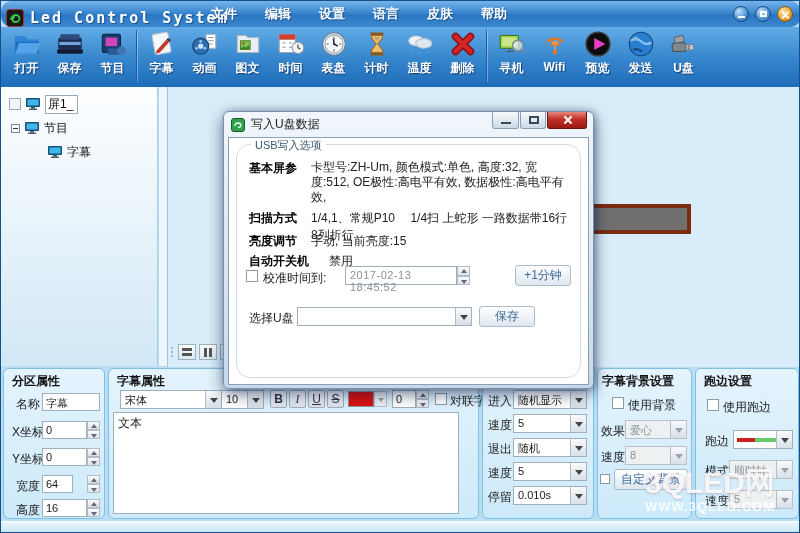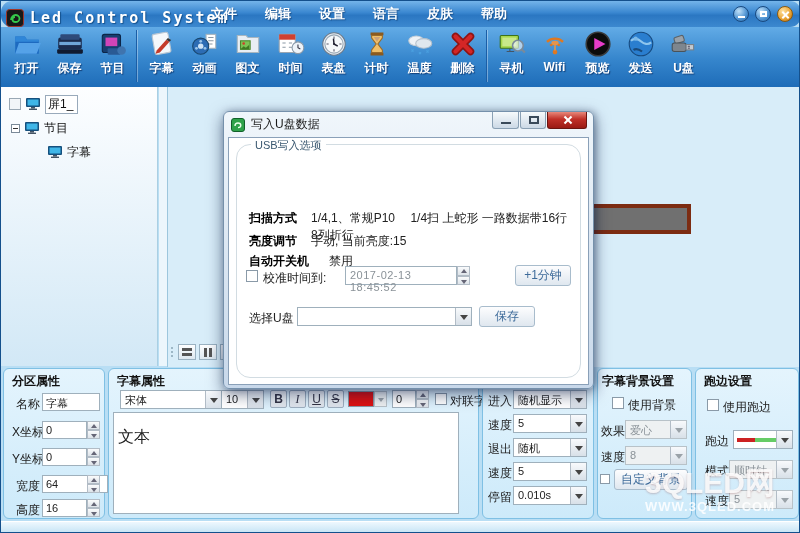--- a/index.html
+++ b/index.html
@@ -69,21 +69,21 @@
   .arrowbox { position:absolute; right:0; top:0; bottom:0; width:16px; background:linear-gradient(#f8fafc,#d8e0e8); border-left:1px solid #b2bcc6; }
   .arrowbox::after { content:""; position:absolute; left:4px; top:7px; border-left:4px solid transparent; border-right:4px solid transparent; border-top:5px solid #444; }
   .combo.dis { background:#eef1f2; border-color:#b8c2c8; }
   .combo.dis .cval { color:#8a9298; }
   .combo.dis .arrowbox::after { border-top-color:#9aa2a8; }
   .chk { position:absolute; width:12px; height:12px; background:#fff; border:1px solid #8a9aa8; }
   .btn7 { position:absolute; background:linear-gradient(#fdfdfe,#dfe7ef); border:1px solid #a8bccc; border-radius:3px;
     color:#3e6b9a; font-size:12px; display:flex; align-items:center; justify-content:center; cursor:pointer; }
   .stylebtn { position:absolute; width:17px; height:18px; top:0; background:linear-gradient(#fafbfc,#dde4ec); border:1px solid #9fb0c0;
     border-radius:2px; font-size:12px; color:#334; display:flex; align-items:center; justify-content:center; }
-  .textarea { position:absolute; background:#fff; border:1px solid #9fb0bc; font-size:16px; color:#222; padding:14px 4px; }
+  .textarea { position:absolute; background:#fff; border:1px solid #9fb0bc; font-size:12px; color:#222; padding:2px 4px; }
 
   
   .dialog { position:absolute; left:222px; top:110px; width:371px; height:278px; z-index:9;
     background:linear-gradient(#f0f6fb,#c8d8ea); border:1px solid #7590ab; border-radius:6px;
     box-shadow:0 5px 16px rgba(0,20,60,.55), 2px 0 6px rgba(0,20,60,.25); }
   .dtitlebar { position:absolute; left:0; top:0; right:0; height:25px; display:flex; align-items:center; }
   .dicon { width:14px; height:14px; margin:0 6px 0 7px; }
   .dtitle { font-size:12px; color:#1a1a1a; }
   .dbtns { position:absolute; right:6px; top:0; display:flex; gap:1px; }
   .dwb { height:17px; border:1px solid #8aa0b4; border-top:none; border-radius:0 0 3px 3px;
@@ -356,21 +356,21 @@
       <i class="up"></i>
       <i class="dn"></i>
     </span>
   <span class="plabel" style="left:8px; top:82px;">Y坐标</span>
   <span class="inp" style="left:38px; top:79px; width:45px;">0</span>
   <span class="spin" style="left:83px; top:79px;">
       <i class="up"></i>
       <i class="dn"></i>
     </span>
   <span class="plabel" style="left:12px; top:109px;">宽度</span>
-  <span class="inp" style="left:38px; top:106px; width:66px;">64</span>
+  <span class="inp" style="left:38px; top:106px; width:31px;">64</span>
   <span class="spin" style="left:83px; top:106px;">
       <i class="up"></i>
       <i class="dn"></i>
     </span>
   <span class="plabel" style="left:12px; top:133px;">高度</span>
   <span class="inp" style="left:38px; top:130px; width:45px;">16</span>
   <span class="spin" style="left:83px; top:130px;">
       <i class="up"></i>
       <i class="dn"></i>
     </span>
@@ -495,20 +495,24 @@
       <span class="dwb dwb-close">
           <i class="x1"></i>
           <i class="x2"></i>
         </span>
     </div>
   </div>
   <div class="dclient">
     <div class="groupbox">
       <span class="grouplabel" style="top:-7px;">USB写入选项</span>
     </div>
+    <div class="drow" style="left:20px; top:22px; width:325px; display:flex;">
+      <span class="dlabel" style="width:62px; flex:none;">基本屏参</span>
+      <span class="dtext" style="line-height:15px;">卡型号:ZH-Um, 颜色模式:单色, 高度:32, 宽度:512, OE极性:高电平有效, 数据极性:高电平有效,</span>
+    </div>
     <div class="drow" style="left:20px; top:72px; width:325px; display:flex;">
       <span class="dlabel" style="width:62px; flex:none;">扫描方式</span>
       <span class="dtext">1/4,1、常规P10　 1/4扫 上蛇形 一路数据带16行 8列折行</span>
     </div>
     <div class="drow" style="left:20px; top:95px; width:325px; display:flex;">
       <span class="dlabel" style="width:62px; flex:none;">亮度调节</span>
       <span class="dtext">手动, 当前亮度:15</span>
     </div>
     <div class="drow" style="left:20px; top:115px; width:325px; display:flex;align-items:flex-end;">
       <span class="dlabel" style="width:80px; flex:none;">自动开关机</span>

